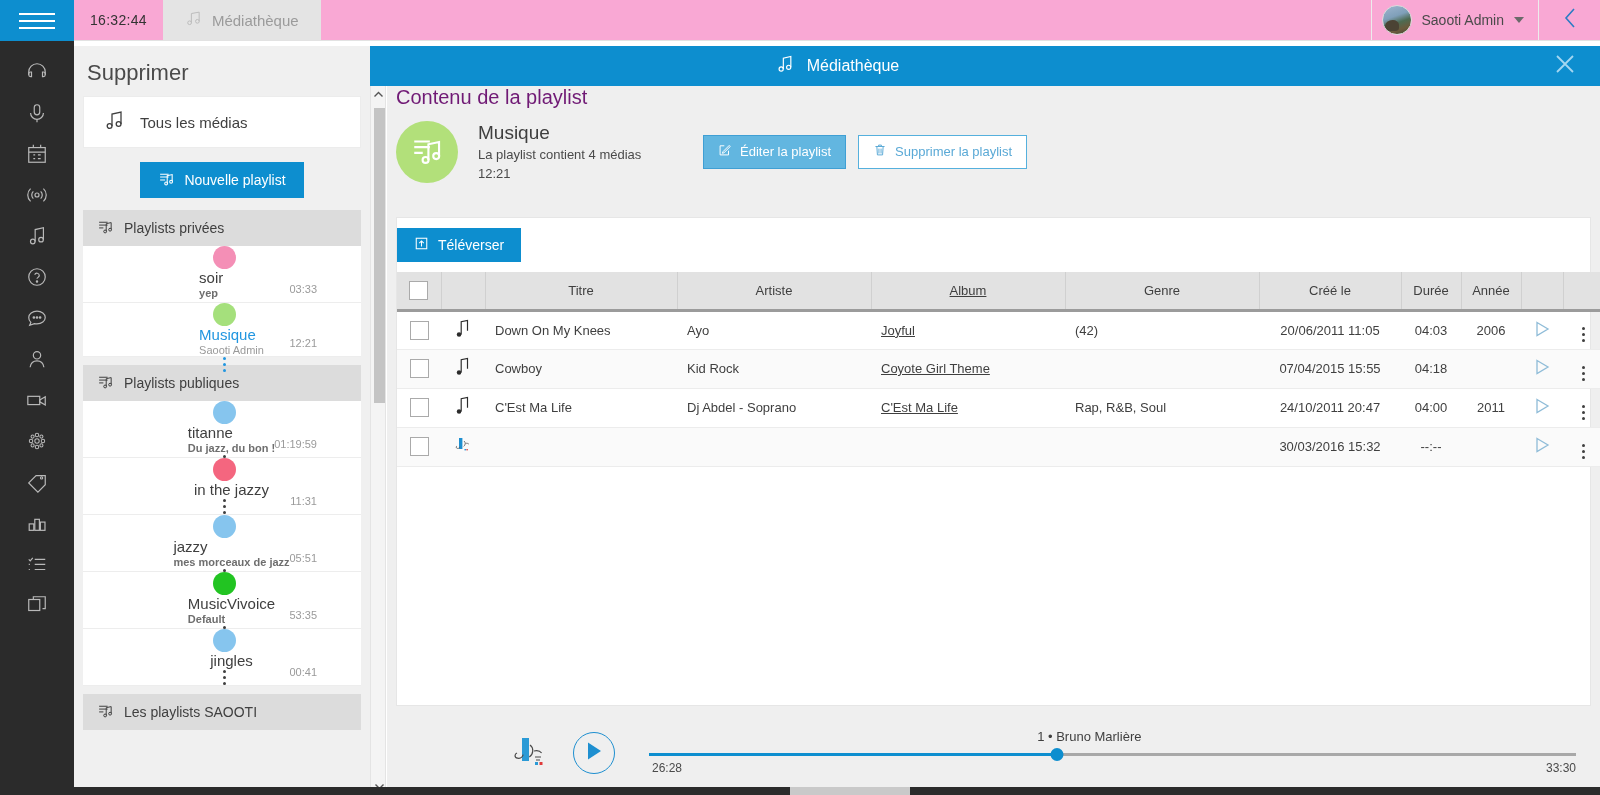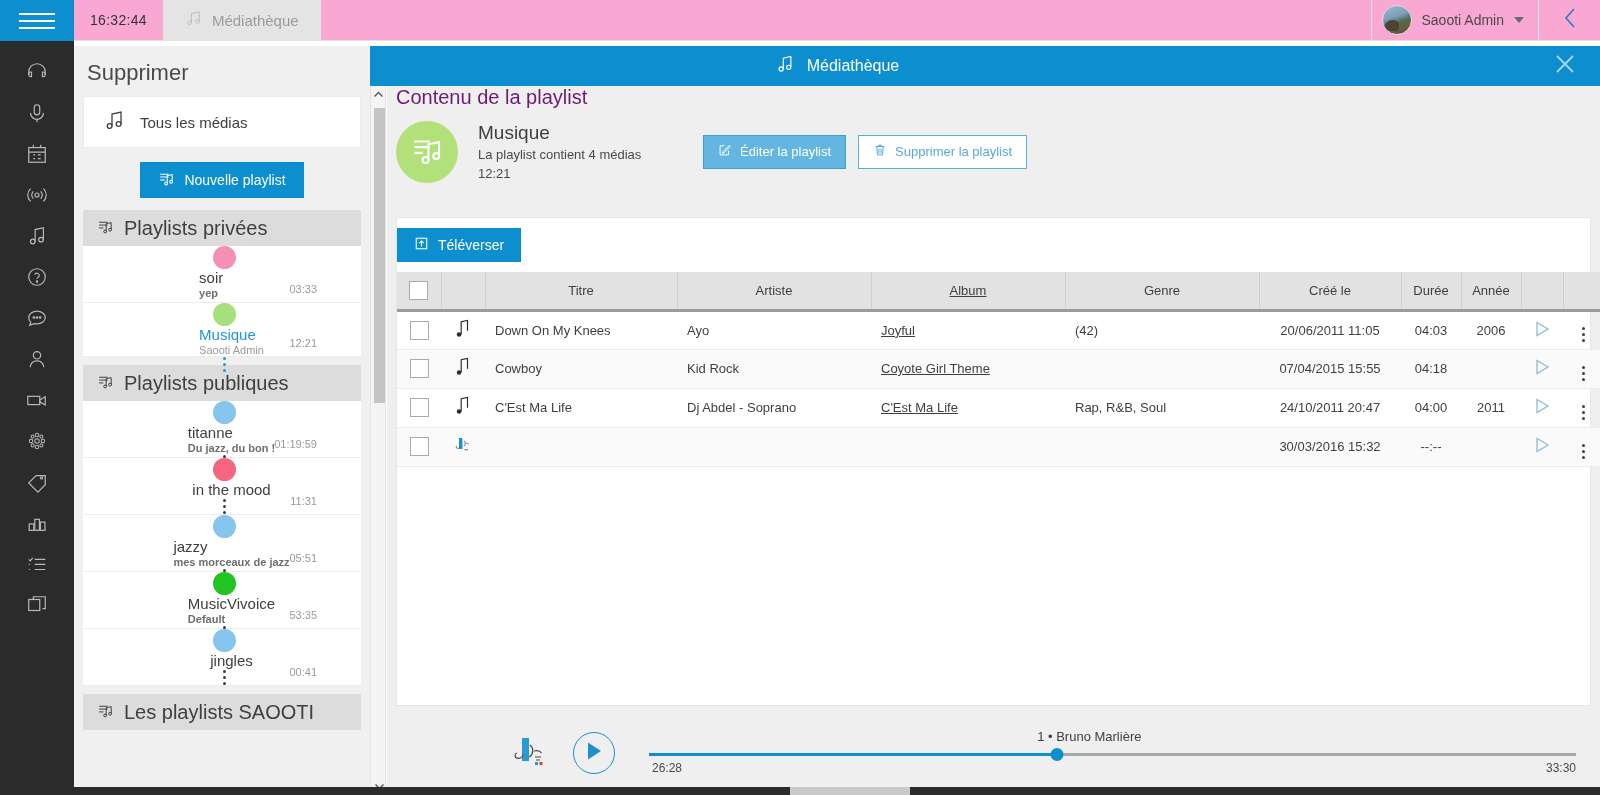--- a/index.html
+++ b/index.html
@@ -95,21 +95,21 @@
   }
   .all-media span { font-size: 15px; color: #3f3f3f; }
   .new-pl-wrap { display: flex; justify-content: center; padding: 14px 0 12px; }
   .btn-new-playlist {
     background: #0d8ecf; color: #fff; border: none; font-size: 14px;
     padding: 0 18px; height: 36px; display: flex; align-items: center; gap: 9px;
     cursor: pointer; font-family: inherit;
   }
   .group-head {
     background: #dcdcdc; height: 36px; display: flex; align-items: center; gap: 10px;
-    padding: 0 14px; font-size: 20px; color: #3f3f3f; cursor: pointer;
+    padding: 0 14px; font-size: 14px; color: #3f3f3f; cursor: pointer;
   }
   .pl-row {
     background: #fff; height: 54px; display: flex; align-items: center;
     padding: 0 12px 0 16px; border-bottom: 1px solid #ededed; position: relative; cursor: pointer; flex-direction: column;
   }
   .pl-row.tall { height: 57px; }
   .dot { width: 23px; height: 23px; border-radius: 50%; flex: 0 0 23px; }
   .pl-texts { margin-left: 15px; flex: 1; min-width: 0; }
   .pl-name { font-size: 15px; color: #3f3f3f; line-height: 17px; }
   .pl-name.sel { color: #2196e0; }
@@ -497,21 +497,21 @@
       <div class="kebab">
           <i></i>
           <i></i>
           <i></i>
         </div>
     </div>
 
     <div class="pl-row tall">
       <div class="dot" style="background:#f4667f"></div>
       <div class="pl-texts">
-        <div class="pl-name">in the mood</div>
+        <div class="pl-name">in the jazzy</div>
       </div>
       <div class="pl-dur">11:31</div>
       <div class="kebab">
           <i></i>
           <i></i>
           <i></i>
         </div>
     </div>
 
     <div class="pl-row tall">

